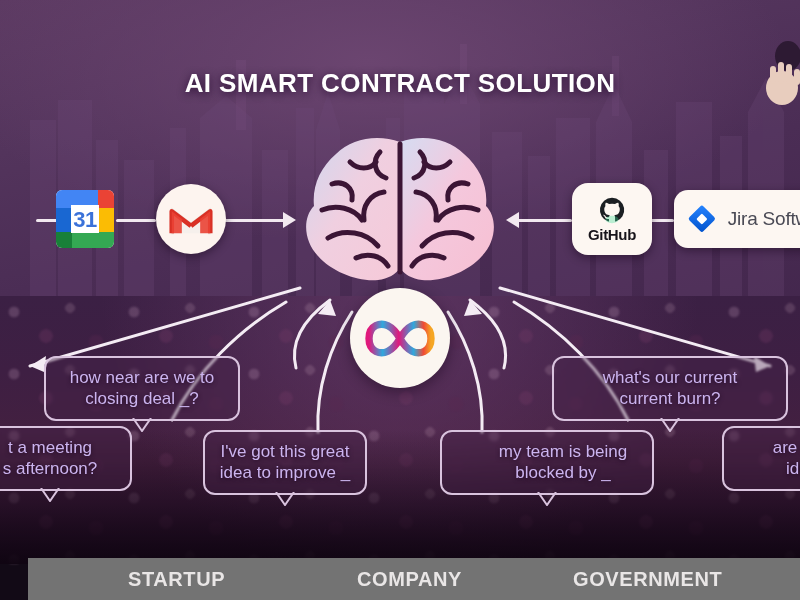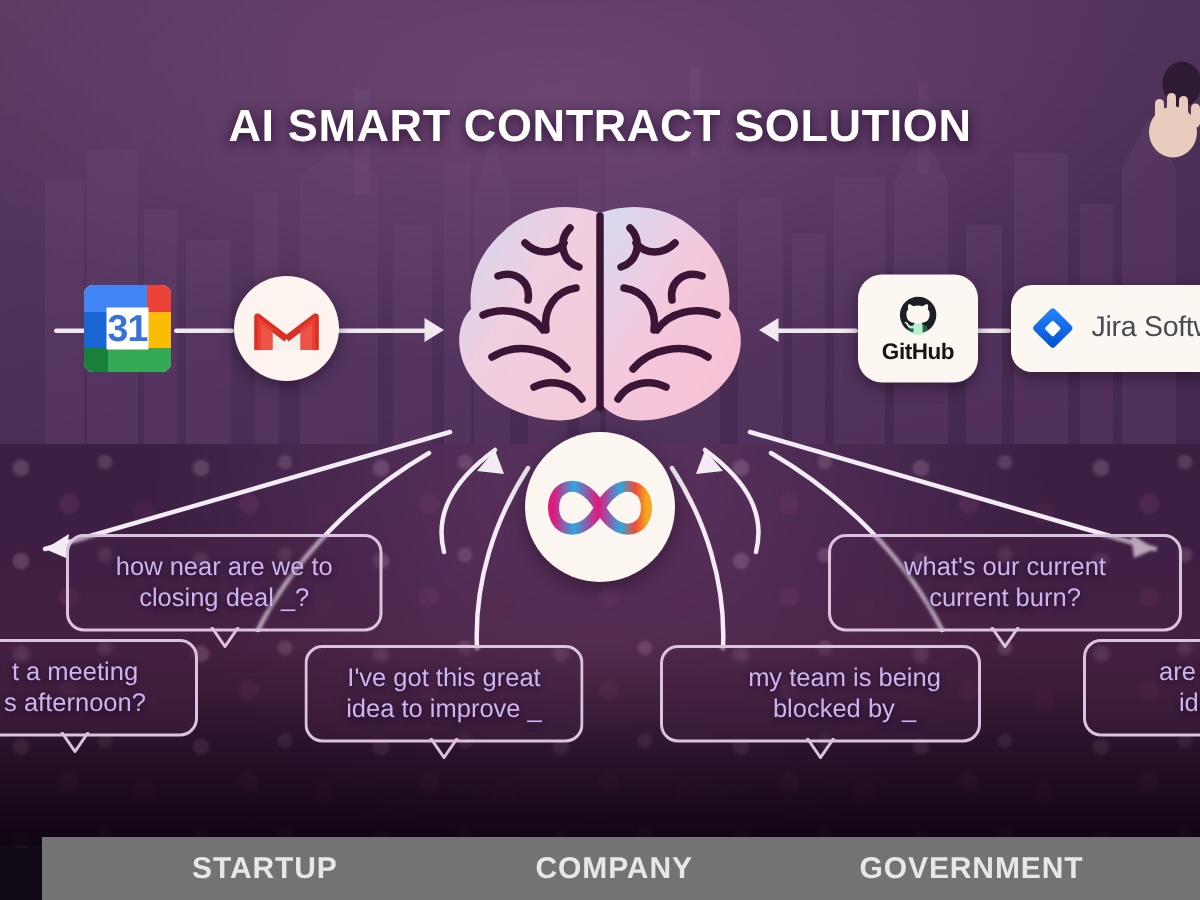--- a/index.html
+++ b/index.html
@@ -44,21 +44,21 @@
     position: absolute; left: 0; top: 430px; width: 800px; height: 134px;
     background: linear-gradient(180deg, rgba(25,8,28,0) 0%, rgba(22,7,24,.55) 55%, rgba(14,4,16,.95) 100%);
   }
   .skyline { position: absolute; left: 0; top: 0; width: 800px; height: 300px; opacity: .50; }
 
   
   .title {
     position: absolute; top: 68px; left: 0; width: 800px;
     text-align: center;
     color: #ffffff;
-    font-size: 30px;
+    font-size: 26px;
     font-weight: bold;
     letter-spacing: .4px;
     text-shadow: 0 2px 8px rgba(30,5,40,.8);
   }
 
   
   .rail { position: absolute; background: #f2e9f0; height: 3px; border-radius: 2px; }
   .rail.l1 { left: 36px;  top: 219px; width: 22px; }
   .rail.l2 { left: 116px; top: 219px; width: 40px; }
   .rail.l3 { left: 224px; top: 219px; width: 62px; }
@@ -81,21 +81,21 @@
     background: #fdf4ef;
     border-radius: 50%;
     box-shadow: 0 3px 10px rgba(20,5,25,.45);
     display: flex; align-items: center; justify-content: center;
   }
 
   
   #cal { left: 54px; top: 188px; width: 62px; height: 62px; border-radius: 10px; background: none; box-shadow: none; }
   .calnum {
     position: absolute; left: 50%; top: 52%; transform: translate(-50%,-50%);
-    color: #3b72d9; font-weight: bold; font-size: 25px; letter-spacing: -.5px;
+    color: #3b72d9; font-weight: bold; font-size: 22px; letter-spacing: -.5px;
   }
   
   #gmail { left: 156px; top: 184px; width: 70px; height: 70px; }
   
   #github { left: 572px; top: 183px; width: 80px; height: 72px; border-radius: 16px; flex-direction: column; gap: 1px; }
   .gh-label { font-size: 15px; font-weight: bold; color: #17141a; letter-spacing: -.3px; }
   
   #jira { left: 674px; top: 190px; width: 150px; height: 58px; border-radius: 14px; justify-content: flex-start; padding-left: 12px; gap: 10px; }
   .jira-label { font-size: 19px; color: #4a4a55; letter-spacing: -.2px; white-space: nowrap; }
   
@@ -127,23 +127,23 @@
     padding: 9px 12px 10px;
     box-sizing: border-box;
     text-shadow: 0 1px 4px rgba(25,5,30,.75);
     backdrop-filter: blur(1px);
   }
   .tail-v {
     position: absolute; bottom: -13px; left: 50%; margin-left: -10px;
     width: 20px; height: 14px;
   }
 
-  #b-deal     { left: 44px;  top: 356px; width: 211px; }
+  #b-deal     { left: 44px;  top: 356px; width: 196px; }
   #b-meeting  { left: -32px; top: 426px; width: 164px; }
-  #b-idea     { left: 203px; top: 430px; width: 186px; }
+  #b-idea     { left: 203px; top: 430px; width: 164px; }
   #b-blocked  { left: 440px; top: 430px; width: 214px; padding-left: 44px; }
   #b-burn     { left: 552px; top: 356px; width: 236px; }
   #b-there    { left: 722px; top: 426px; width: 160px; }
 
   
   .bottom-bar {
     position: absolute; left: 0; bottom: 0; width: 800px; height: 42px;
     background: #737373;
     display: flex; align-items: center; margin-left: 28px;
   }

